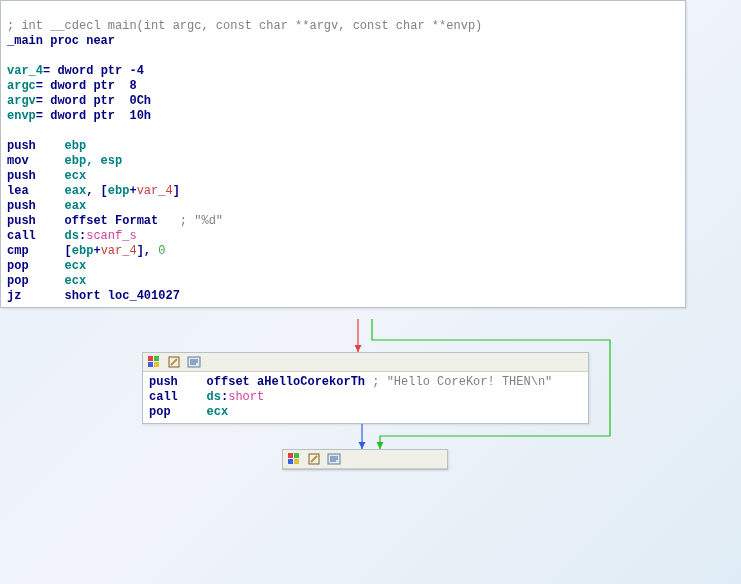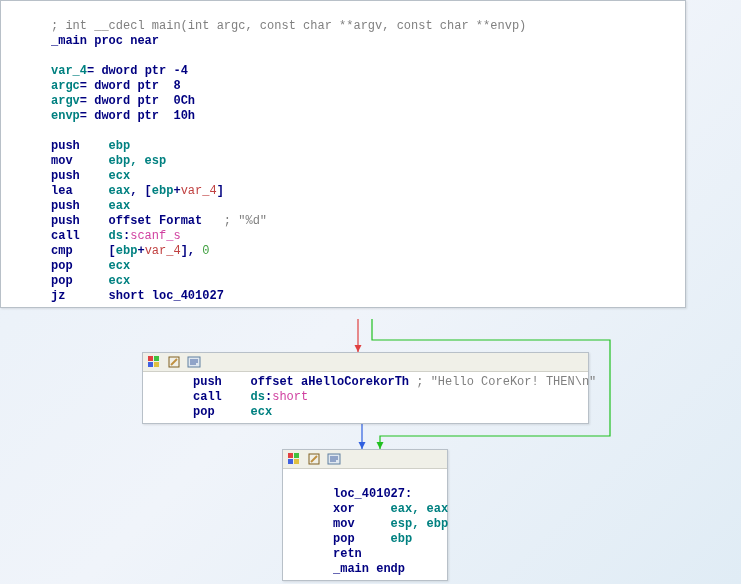--- a/index.html
+++ b/index.html
@@ -21,24 +21,23 @@
 }
 .node-header {
   background: #f0f0e8;
   border-bottom: 1px solid #d0d0c8;
   padding: 2px 4px;
   display: flex;
   gap: 6px;
   align-items: center;
 }
 .node-body {
-  padding: 3px 14px;
+  padding: 3px 6px;
   line-height: 15px;
   white-space: pre;
-  margin-left: 36px;
 }
 .kw-navy { color: #000080; font-weight: bold; }
 .kw-teal { color: #008080; font-weight: bold; }
 .kw-red { color: #c04040; }
 .kw-pink { color: #d040a0; }
 .kw-gray { color: #808080; }
 .kw-ltgreen { color: #40a040; }
 .node1 { top: 0; left: 28; width: 684px; }
 .node2 { top: 352px; left: 142px; width: 445px; }
 .node3 { top: 449px; left: 282px; width: 164px; }
@@ -134,21 +133,13 @@
         </svg></span>
     <span class="icon"><svg viewBox="0 0 14 14">
           <rect x="2" y="2" width="10" height="10" fill="none" stroke="#806020" stroke-width="1"></rect>
           <path d="M4 10 L10 4" stroke="#c09040" stroke-width="2"></path>
         </svg></span>
     <span class="icon"><svg viewBox="0 0 14 14">
           <rect x="1" y="2" width="12" height="10" fill="#e0e8f0" stroke="#6080a0"></rect>
           <path d="M3 5 h8 M3 7 h8 M3 9 h6" stroke="#4060a0" stroke-width="1"></path>
         </svg></span>
   </div>
-  <div class="node-body">
-<span class="kw-navy">loc_401027:</span>
-<span><span class="kw-navy">xor     </span><span class="kw-teal">eax, eax</span>
-<span class="kw-navy">mov     </span><span class="kw-teal">esp, ebp</span>
-<span class="kw-navy">pop     </span><span class="kw-teal">ebp</span>
-<span class="kw-navy">retn    </span></span>
-<span class="kw-navy">_main endp</span>
-</div>
 </div>
 
 </body></html>

